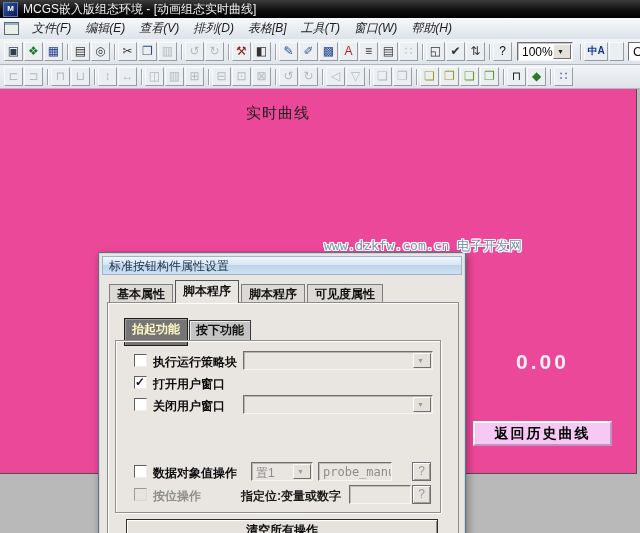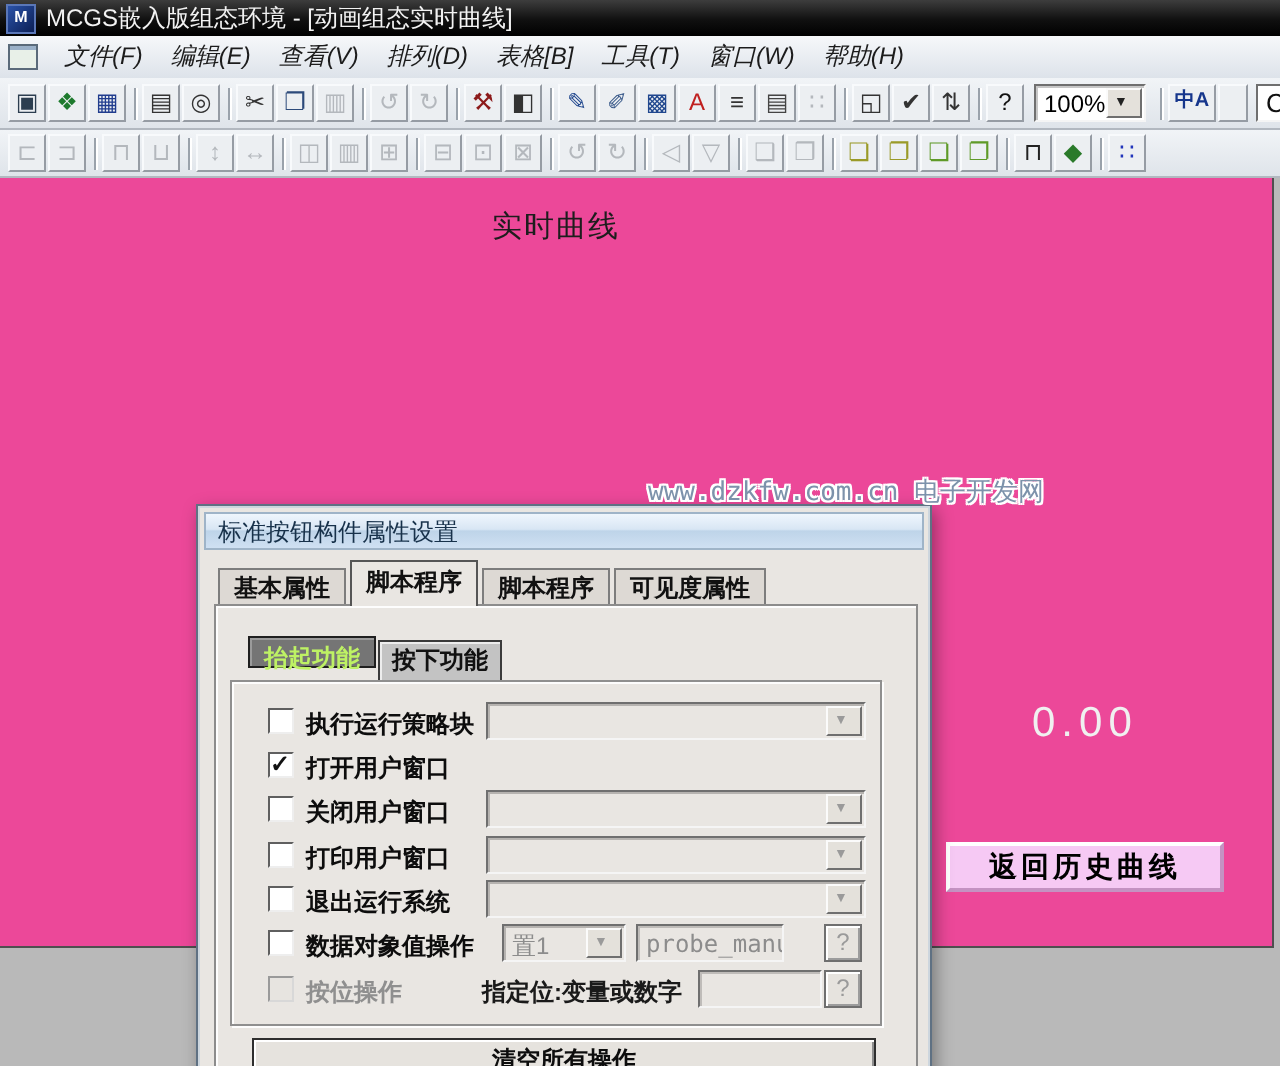--- a/index.html
+++ b/index.html
@@ -73,21 +73,21 @@
     border:1px solid;border-color:#6f6f6f #f5f5f5 #f5f5f5 #6f6f6f;
     font-size:13px;color:#111;padding:1px 0 0 4px;box-sizing:border-box;white-space:nowrap;
   }
   
   .workspace{position:absolute;left:0;top:89px;width:640px;height:444px;background:#b9b9b9;}
   .form-area{
     position:absolute;left:0;top:0;width:636px;height:384px;background:#ec4899;
     border-right:1px solid #4f4f4f;border-bottom:1px solid #4f4f4f;
   }
   .canvas-heading{position:absolute;left:246px;top:15px;font-size:15px;color:#1d1d1d;letter-spacing:1px;}
-  .value-display{position:absolute;left:516px;top:261px;font-size:21px;color:#f0f0f0;letter-spacing:3px;}
+  .value-display{position:absolute;left:516px;top:261px;font-size:21px;color:#f0f0f0;letter-spacing:3px;font-weight:bold;}
   .return-btn{
     position:absolute;left:473px;top:332px;width:139px;height:25px;
     background:#f6c9f4;border:2px solid;border-color:#ffffff #c492c2 #c492c2 #ffffff;
     box-sizing:border-box;text-align:center;font-size:14px;font-weight:bold;color:#000;
     line-height:21px;letter-spacing:2px;cursor:default;
   }
   .wm{
     position:absolute;z-index:9;white-space:nowrap;font-weight:normal;font-size:13px;
     font-family:"DejaVu Sans Mono","Liberation Sans",monospace;
     text-shadow:-1px -1px 0 #fff,1px -1px 0 #fff,-1px 1px 0 #fff,1px 1px 0 #fff,
@@ -114,22 +114,22 @@
   }
   .tab.active{background:#e9e6e2;height:22px;line-height:21px;top:0;z-index:3;border-color:#555;}
   .panel{
     position:absolute;left:8px;top:49px;width:350px;height:253px;background:#e9e6e2;
     border:1px solid #8c8c8c;box-shadow:inset 1px 1px 0 #fdfdfd;z-index:1;
   }
   .subtab{
     position:absolute;z-index:2;text-align:center;font-weight:bold;cursor:default;box-sizing:border-box;
   }
   .subtab.on{
-    left:25px;top:65px;width:64px;height:16px;line-height:21px;
-    background:#757575;color:#bef264;border:1px solid #1f1f1f;box-shadow:inset 1px 1px 0 #9b9b9b;
+    left:25px;top:65px;width:64px;height:28px;line-height:21px;
+    background:#757575;color:#fef9c3;border:1px solid #1f1f1f;box-shadow:inset 1px 1px 0 #9b9b9b;
   }
   .subtab.idle{
     left:90px;top:67px;width:62px;height:21px;line-height:19px;
     background:#c3c3c3;color:#111;border:1px solid #3a3a3a;box-shadow:inset 1px 1px 0 #ededed;font-family:Liberation Serif, serif;
   }
   .groupbox{
     position:absolute;left:16px;top:87px;width:324px;height:171px;z-index:2;
     border:1px solid #8f8f8f;box-shadow:inset 1px 1px 0 #fdfdfd,1px 1px 0 #fdfdfd;
   }
   .dlg-row{position:absolute;left:0;width:368px;height:21px;z-index:3;}
@@ -317,41 +317,21 @@
       <span class="cb">
           <i class="chk"></i>
         </span>
       <span class="cb-label">关闭用户窗口</span>
       <span class="combo dis rcombo">
         <span class="val"></span>
         <span class="arrow"></span>
       </span>
     </div>
 
-    <div class="dlg-row y4">
-      <span class="cb">
-          <i class="chk"></i>
-        </span>
-      <span class="cb-label">打印用户窗口</span>
-      <span class="combo dis rcombo">
-        <span class="val"></span>
-        <span class="arrow"></span>
-      </span>
-    </div>
-
-    <div class="dlg-row y5">
-      <span class="cb">
-          <i class="chk"></i>
-        </span>
-      <span class="cb-label">退出运行系统</span>
-      <span class="combo dis rcombo">
-        <span class="val"></span>
-        <span class="arrow"></span>
-      </span>
-    </div>
+
 
     <div class="dlg-row y6">
       <span class="cb">
           <i class="chk"></i>
         </span>
       <span class="cb-label">数据对象值操作</span>
       <span class="combo dis rcombo small">
         <span class="val" style="color:#8c8c8c">置1</span>
         <span class="arrow"></span>
       </span>

